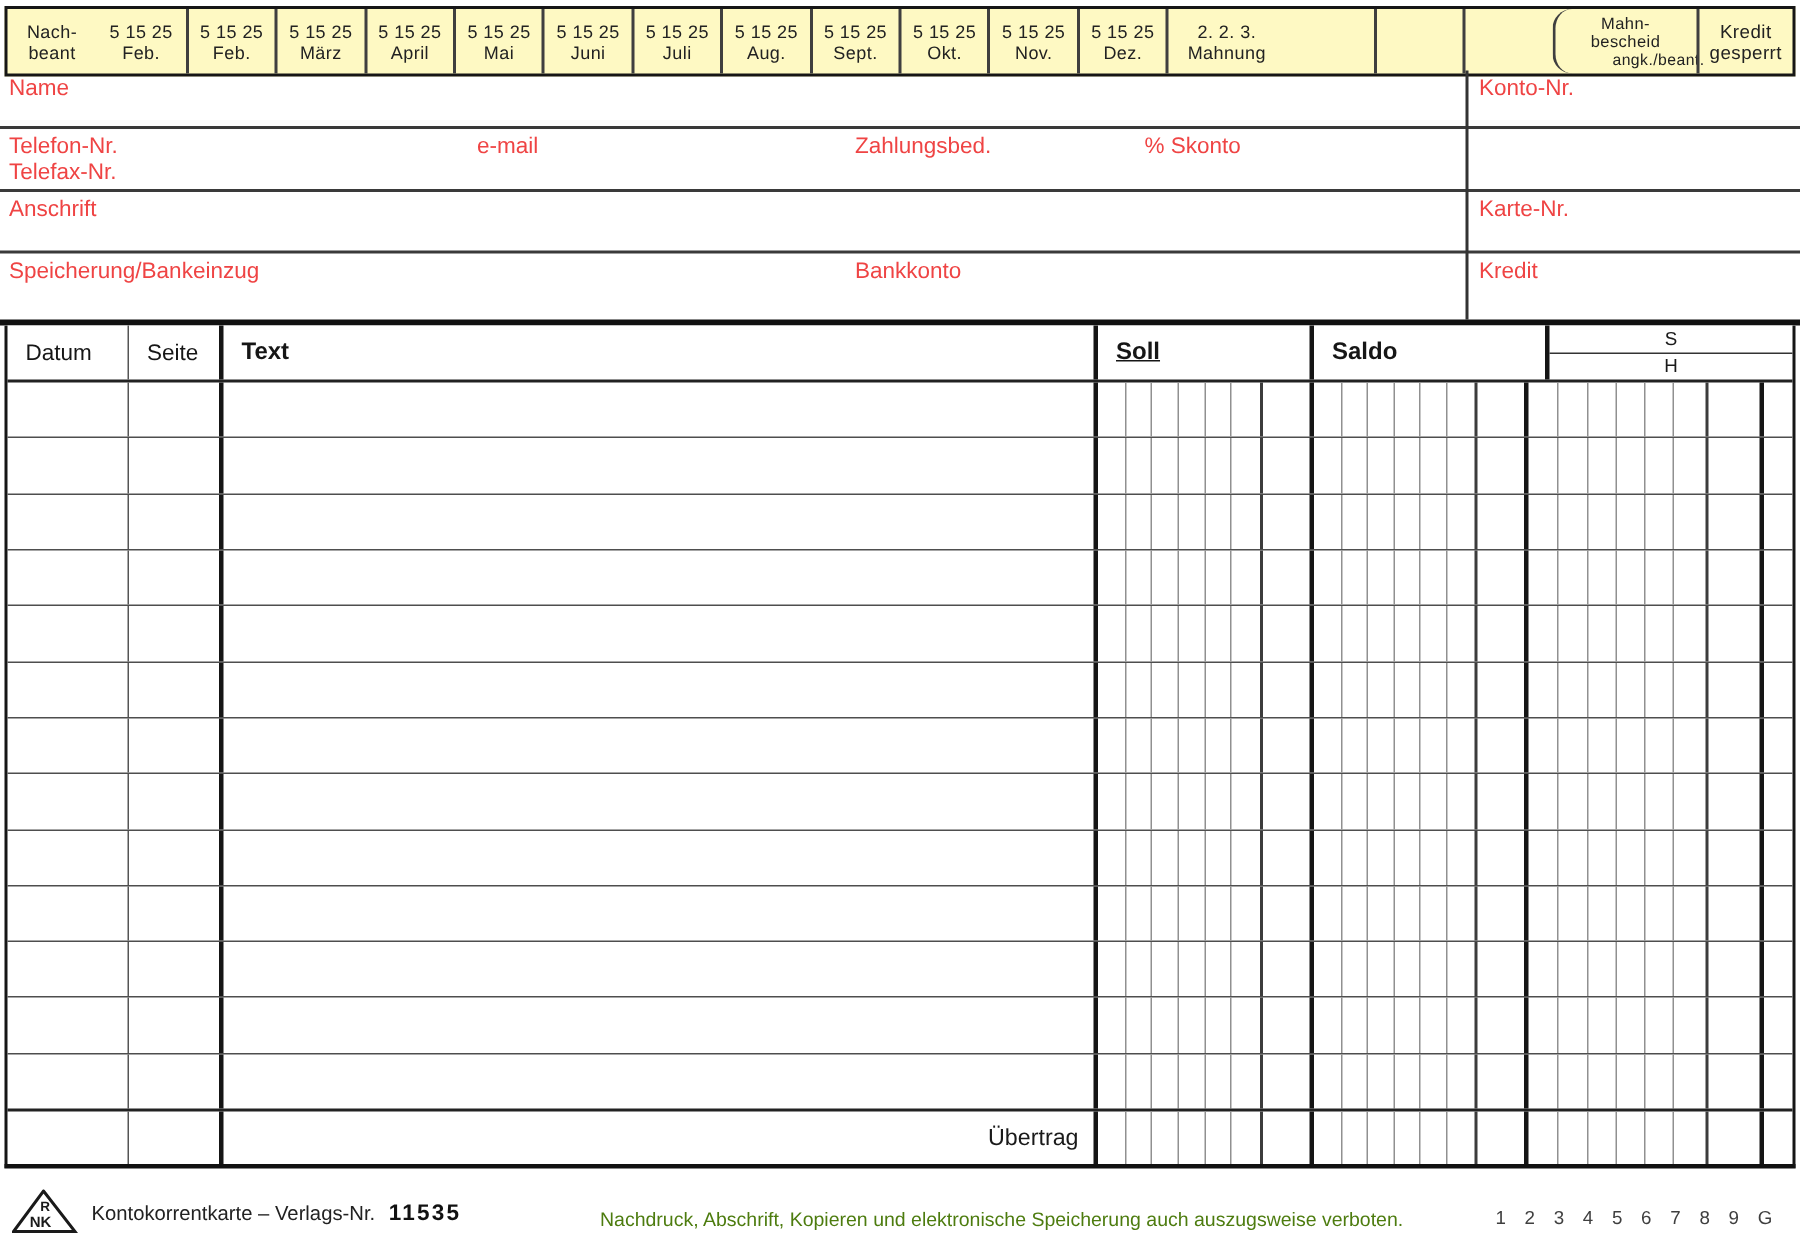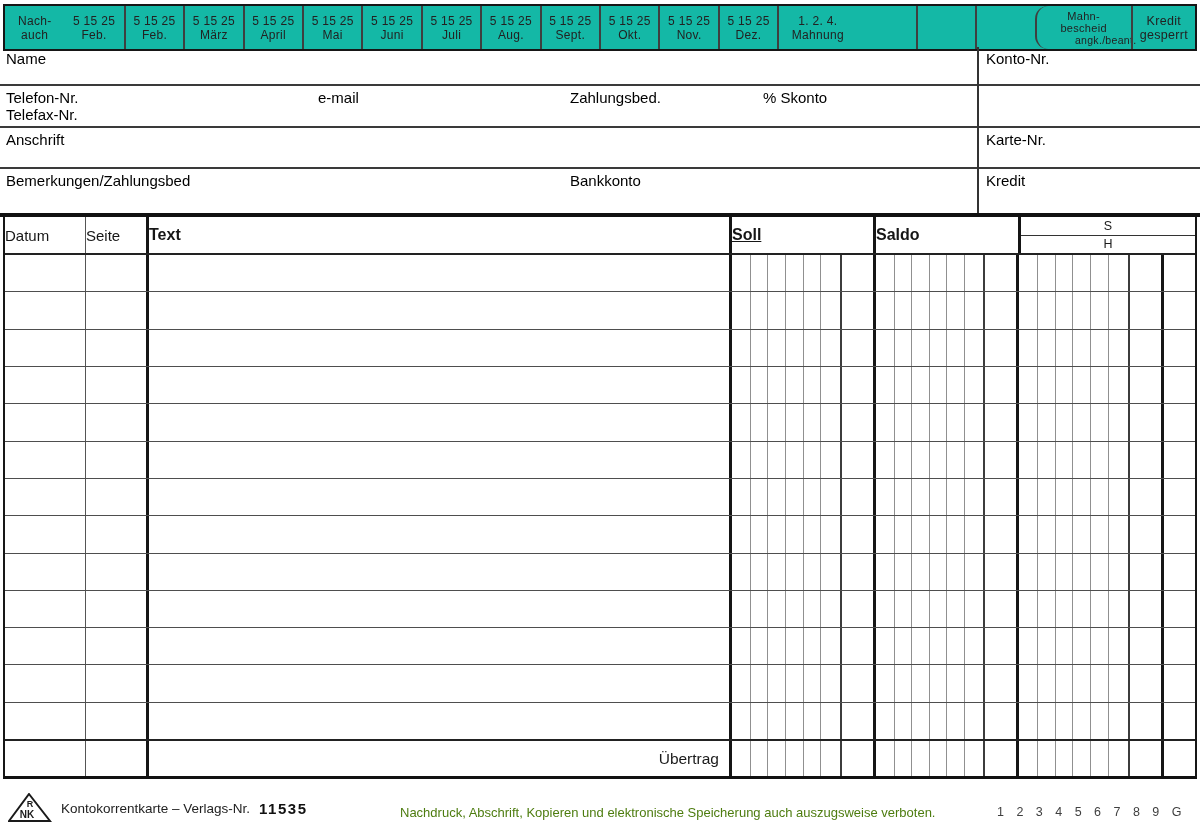--- a/index.html
+++ b/index.html
@@ -3,40 +3,40 @@
 <meta charset="utf-8">
 <style>
   html,body{margin:0;padding:0;background:#fff;}
   .page{
     position:relative; width:1200px; height:833px; background:#fff;
     font-family:"Liberation Sans", sans-serif; color:#1a1a1a; overflow:hidden;
   }
   
   .top-strip{
     position:absolute; left:3px; top:4px; width:1190px; height:43px;
-    border:2px solid #161616; display:flex; box-sizing:content-box; background:#14b8a6;
+    border:2px solid #161616; display:flex; box-sizing:content-box; background:#fef9c3;
   }
   .ts-cell{
     display:flex; flex-direction:column; justify-content:center; align-items:center;
     font-size:12px; line-height:14px; color:#222; box-sizing:border-box;
     border-left:2px solid #3f3f3f; letter-spacing:.3px; white-space:nowrap;
   }
   .ts-cell:first-child{border-left:none;}
   .w-nach{width:60px; font-size:12px;}
   .w-month{width:60px;}
   .w-mahnung{width:80px;}
   .w-empty{width:60px;}
   .w-mb{width:96px; font-size:11px; line-height:12px;border-radius:13px;}
   .w-mb .small{font-size:10.5px;padding-left:44px;}
   .w-kredit{width:65px; font-size:12.5px;}
   
   .info{position:absolute; left:0; top:47px; width:1200px; height:166px;}
   .info-row{position:relative; box-sizing:border-box; border-bottom:2px solid #3a3a3a;}
   .r1{height:39px;} .r2{height:41px;} .r3{height:42px;} .r4{height:44px; border-bottom:none;}
-  .ilabel{position:absolute; top:3px; left:6px; font-size:15px; color:#000000;}
+  .ilabel{position:absolute; top:3px; left:6px; font-size:15px; color:#ef4444;}
   .ilabel.two{line-height:17px;}
   .pos-email{left:318px;} .pos-zb{left:570px;} .pos-sk{left:763px;} .pos-bk{left:570px;}
   .pos-right{left:986px;}
   .info-vdiv{position:absolute; left:977px; top:0; width:2px; height:166px; background:#333;}
   
   .thickbar{position:absolute; left:0; top:213px; width:1200px; height:4px; background:#111;}
   
   .ledger{
     position:absolute; left:3px; top:217px; width:1194px; height:562px;
     box-sizing:border-box; border-left:2px solid #161616; border-right:2px solid #161616;
@@ -46,23 +46,23 @@
   .lbody{flex:1; display:flex; flex-direction:column;}
   .lrow{flex:1; display:flex; box-sizing:border-box; border-bottom:1.5px solid #4e4e4e; position:relative;}
   .lrow:nth-last-child(2){border-bottom:none;}
   .lrow.uebertrag{flex:0 0 37px; border-top:2px solid #222; border-bottom:none;}
   .cell{box-sizing:border-box; position:relative; height:100%;}
   .c-datum{width:81px; border-right:1.5px solid #555;}
   .c-seite{width:63px; border-right:3px solid #151515;}
   .c-text {width:583px; border-right:3px solid #151515;}
   .c-soll {width:144px; border-right:3px solid #151515;text-decoration:underline;}
   .c-haben{width:143px; border-right:3px solid #151515;}
-  .c-saldo{width:145px; border-right:3px solid #151515;}
+  .c-saldo{width:157px; border-right:3px solid #151515;}
   .c-sh{flex:1;}
-  .hcell{display:flex; align-items:center; padding-left:0; font-size:15px; color:#161616;}
+  .hcell{display:flex; align-items:center; padding-left:12px; font-size:15px; color:#161616;}
   .hcell.bold{font-weight:bold; font-size:16px;}
   .hsh{display:flex; flex-direction:column; padding:0; font-size:12.5px;}
   .hsh .half{flex:1; display:flex; align-items:center; justify-content:center; box-sizing:border-box;}
   .hsh .half.top{border-bottom:1.5px solid #333;}
   .dline{position:absolute; top:0; bottom:0; width:1px; background:#909090;}
   .dline.major{width:2px; background:#3c3c3c; left:76.5%;}
   .textcell-right{display:flex; align-items:center; justify-content:flex-end; padding-right:10px; font-size:15.5px; color:#1a1a1a;}
   
   .footer{position:absolute; left:0; top:788px; width:1200px; height:45px;}
   .f-left{position:absolute; left:8px; top:5px; display:flex; align-items:center; gap:9px;}
@@ -72,21 +72,21 @@
   .f-code{position:absolute; right:14px; top:17px; font-size:12.5px; letter-spacing:4.5px; color:#3f3f3f;}
 </style>
 </head>
 <body>
 
 <div class="page">
 
   <div class="top-strip">
     <div class="ts-cell w-nach">
       <div>Nach-</div>
-      <div>auch</div>
+      <div>beant</div>
     </div>
     <div style="display:contents"><div class="ts-cell w-month">
           <div>5 15 25</div>
           <div>Feb.</div>
         </div><div class="ts-cell w-month">
           <div>5 15 25</div>
           <div>Feb.</div>
         </div><div class="ts-cell w-month">
           <div>5 15 25</div>
           <div>März</div>
@@ -112,21 +112,21 @@
           <div>5 15 25</div>
           <div>Okt.</div>
         </div><div class="ts-cell w-month">
           <div>5 15 25</div>
           <div>Nov.</div>
         </div><div class="ts-cell w-month">
           <div>5 15 25</div>
           <div>Dez.</div>
         </div></div>
     <div class="ts-cell w-mahnung">
-      <div>1. 2. 4.</div>
+      <div>2. 2. 3.</div>
       <div>Mahnung</div>
     </div>
     <div style="display:contents"><div class="ts-cell w-empty"></div><div class="ts-cell w-empty"></div><div class="ts-cell w-empty"></div></div>
     <div class="ts-cell w-mb">
       <div>Mahn-</div>
       <div>bescheid</div>
       <div class="small">angk./beant.</div>
     </div>
     <div class="ts-cell w-kredit">
       <div>Kredit</div>
@@ -146,21 +146,21 @@
       </span>
       <span class="ilabel pos-email">e-mail</span>
       <span class="ilabel pos-zb">Zahlungsbed.</span>
       <span class="ilabel pos-sk">% Skonto</span>
     </div>
     <div class="info-row r2">
       <span class="ilabel">Anschrift</span>
       <span class="ilabel pos-right">Karte-Nr.</span>
     </div>
     <div class="info-row r4">
-      <span class="ilabel">Bemerkungen/Zahlungsbed</span>
+      <span class="ilabel">Speicherung/Bankeinzug</span>
       <span class="ilabel pos-bk">Bankkonto</span>
       <span class="ilabel pos-right">Kredit</span>
     </div>
     <div class="info-vdiv"></div>
   </div>
 
   <div class="thickbar"></div>
 
   <div class="ledger">
     <div class="lhead">

